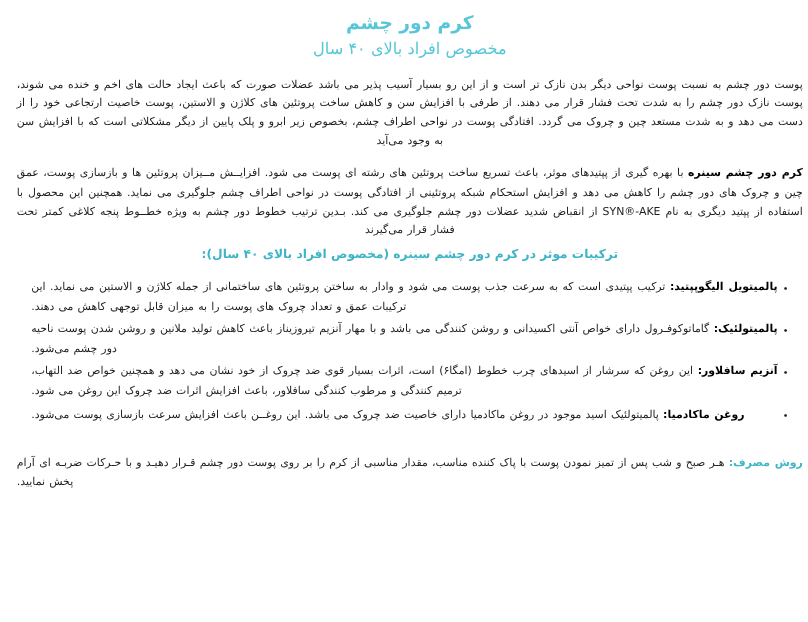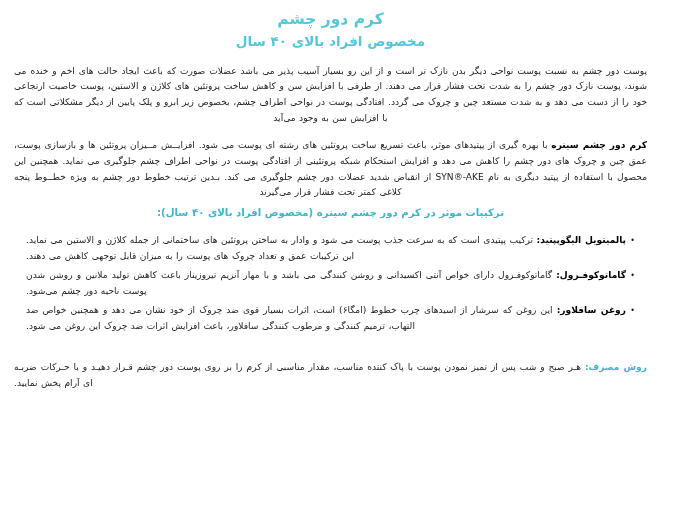--- a/index.html
+++ b/index.html
@@ -13,38 +13,38 @@
     height: 518px;
     overflow: hidden;
     font-family: "DejaVu Sans", "Liberation Sans", sans-serif;
     color: #1b1b1b;
     direction: rtl;
   }
   .page {
     box-sizing: border-box;
     width: 673px;
     height: 518px;
-    padding: 6px 26px 4px 14px;
+    padding: 6px 4px 4px 14px;
     position: relative;
   }
   .title-block {
     text-align: center;
     margin: 2px 0 8px 0;
   }
   .doc-title {
     color: #57c6d9;
     font-size: 15.5px;
     font-weight: 700;
     line-height: 1.45;
     letter-spacing: 0.2px;
   }
   .doc-subtitle {
     color: #57c6d9;
     font-size: 13.5px;
-    font-weight: 700;
+    font-weight: 400;
     line-height: 1.5;
     margin-top: 1px;
     text-align: center;
   }
   .para {
     font-size: 9.1px;
     line-height: 1.72;
     text-align: justify;
     text-align-last: center;
     margin: 12px 0 3px 0;
@@ -122,19 +122,20 @@
   </div>
 
   <p class="para">پوست دور چشم به نسبت پوست نواحی دیگر بدن نازک تر است و از این رو بسیار آسیب پذیر می باشد عضلات صورت که باعث ایجاد حالت های اخم و خنده می شوند، پوست نازک دور چشم را به شدت تحت فشار قرار می دهند. از طرفی با افزایش سن و کاهش ساخت پروتئین های کلاژن و الاستین، پوست خاصیت ارتجاعی خود را از دست می دهد و به شدت مستعد چین و چروک می گردد. افتادگی پوست در نواحی اطراف چشم، بخصوص زیر ابرو و پلک پایین از دیگر مشکلاتی است که با افزایش سن به وجود می‌آید</p>
 
   <p class="para"><b>کرم دور چشم سینره</b><span> با بهره گیری از پپتیدهای موثر، باعث تسریع ساخت پروتئین های رشته ای پوست می شود. افزایــش مــیزان پروتئین ها و بازسازی پوست، عمق چین و چروک های دور چشم را کاهش می دهد و افزایش استحکام شبکه پروتئینی از افتادگی پوست در نواحی اطراف چشم جلوگیری می نماید. همچنین این محصول با استفاده از پپتید دیگری به نام </span><span class="ltr-token">SYN®-AKE</span><span> از انقباض شدید عضلات دور چشم جلوگیری می کند. بـدین ترتیب خطوط دور چشم به ویژه خطــوط پنجه کلاغی کمتر تحت فشار قرار می‌گیرند</span></p>
 
   <div class="section-head">ترکیبات موثر در کرم دور چشم سینره (مخصوص افراد بالای ۴۰ سال):</div>
 
   <ul class="ingredients">
     <li><span class="ing-name">پالمیتویل الیگوپپتید:</span><span> ترکیب پپتیدی است که به سرعت جذب پوست می شود و وادار به ساختن پروتئین های ساختمانی از جمله کلاژن و الاستین می نماید. این ترکیبات عمق و تعداد چروک های پوست را به میزان قابل توجهی کاهش می دهند.</span></li>
-    <li><span class="ing-name">گاماتوکوفـرول:</span><span> گاماتوکوفـرول دارای خواص آنتی اکسیدانی و روشن کنندگی می باشد و با مهار آنزیم تیروزیناز باعث کاهش تولید ملانین و روشن شدن پوست ناحیه دور چشم می‌شود.</span></li>
-    <li><span class="ing-name">روغن سافلاور:</span><span> این روغن که سرشار از اسیدهای چرب خطوط (امگا۶) است، اثرات بسیار قوی ضد چروک از خود نشان می دهد و همچنین خواص ضد التهاب، ترمیم کنندگی و مرطوب کنندگی سافلاور، باعث افزایش اثرات ضد چروک این روغن می شود.</span></li>
+    <li><span class="ing-name">پالمیتولئیک:</span><span> گاماتوکوفـرول دارای خواص آنتی اکسیدانی و روشن کنندگی می باشد و با مهار آنزیم تیروزیناز باعث کاهش تولید ملانین و روشن شدن پوست ناحیه دور چشم می‌شود.</span></li>
+    <li><span class="ing-name">آنزیم سافلاور:</span><span> این روغن که سرشار از اسیدهای چرب خطوط (امگا۶) است، اثرات بسیار قوی ضد چروک از خود نشان می دهد و همچنین خواص ضد التهاب، ترمیم کنندگی و مرطوب کنندگی سافلاور، باعث افزایش اثرات ضد چروک این روغن می شود.</span></li>
+    <li><span class="ing-name">روغن ماکادمیا:</span><span> پالمیتولئیک اسید موجود در روغن ماکادمیا دارای خاصیت ضد چروک می باشد. این روغــن باعث افزایش سرعت بازسازی پوست می‌شود.</span></li>
   </ul>
 
   <p class="usage"><span class="usage-label">روش مصرف:</span><span> هـر صبح و شب پس از تمیز نمودن پوست با پاک کننده مناسب، مقدار مناسبی از کرم را بر روی پوست دور چشم قـرار دهیـد و با حـرکات ضربـه ای آرام پخش نمایید.</span></p>
 
 </div>
 
 </body></html>

